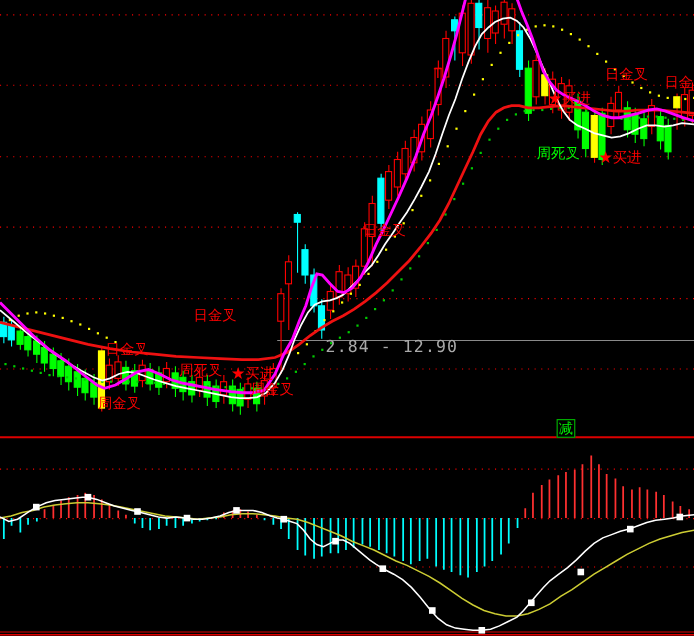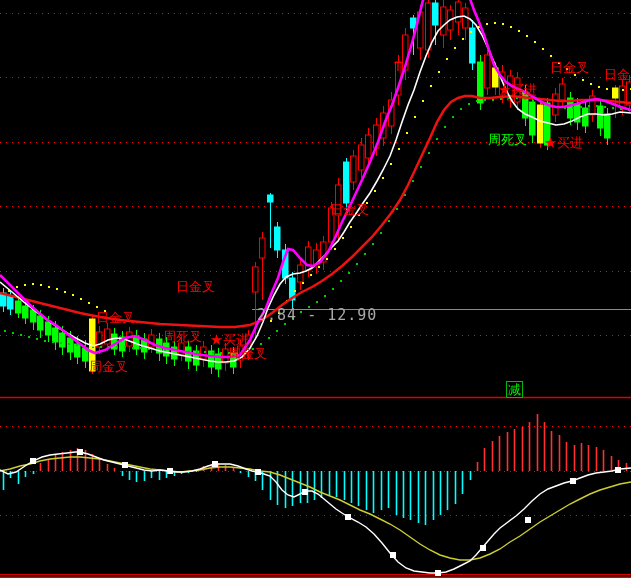--- a/index.html
+++ b/index.html
@@ -465,16 +465,16 @@
         <rect x="345" y="514" width="6" height="6" fill="#ffffff"></rect>
         <rect x="390" y="552" width="6" height="6" fill="#ffffff"></rect>
         <rect x="435" y="570" width="6" height="6" fill="#ffffff"></rect>
         <rect x="480" y="545" width="6" height="6" fill="#ffffff"></rect>
         <rect x="525" y="517" width="6" height="6" fill="#ffffff"></rect>
         <rect x="570" y="478" width="6" height="6" fill="#ffffff"></rect>
         <rect x="615" y="467" width="6" height="6" fill="#ffffff"></rect>
       </g>
   </svg>
 
-  <div class="info-label" id="info-label" style="left: 257px; top: 306px;">2.84 - 12.90</div>
+  <div class="info-label" id="info-label" style="left: 257px; top: 306px; padding-left: 39px;">2.84 - 12.90</div>
 
   <div class="reduce-flag" id="reduce-flag" style="left: 506px; top: 381px;">减</div>
 </div>
 
 </body></html>

